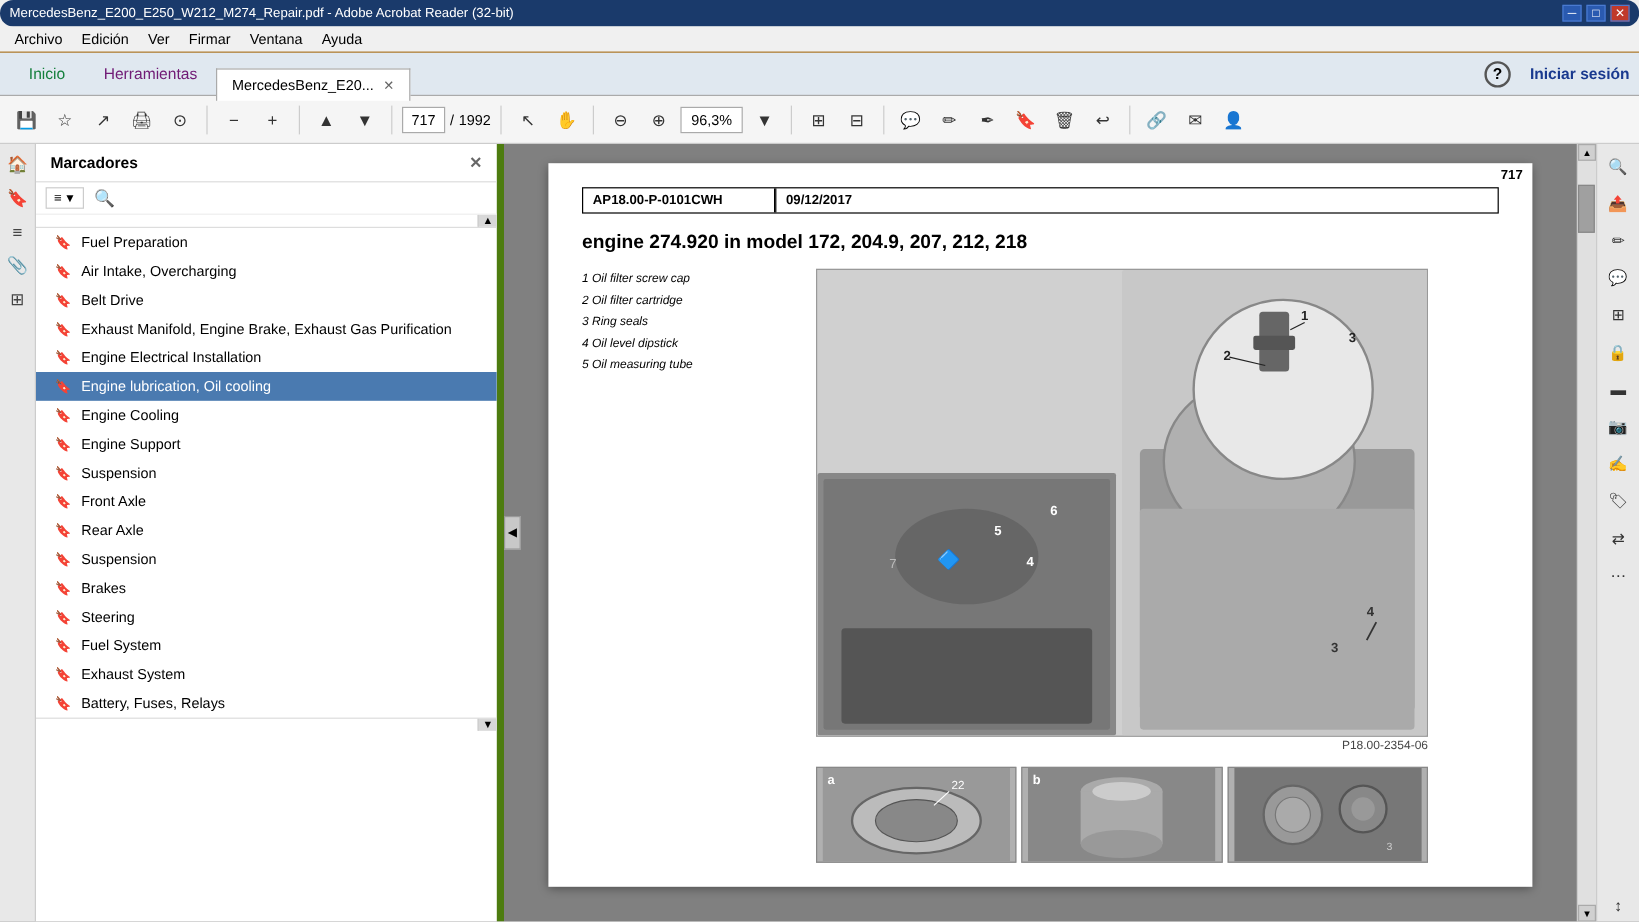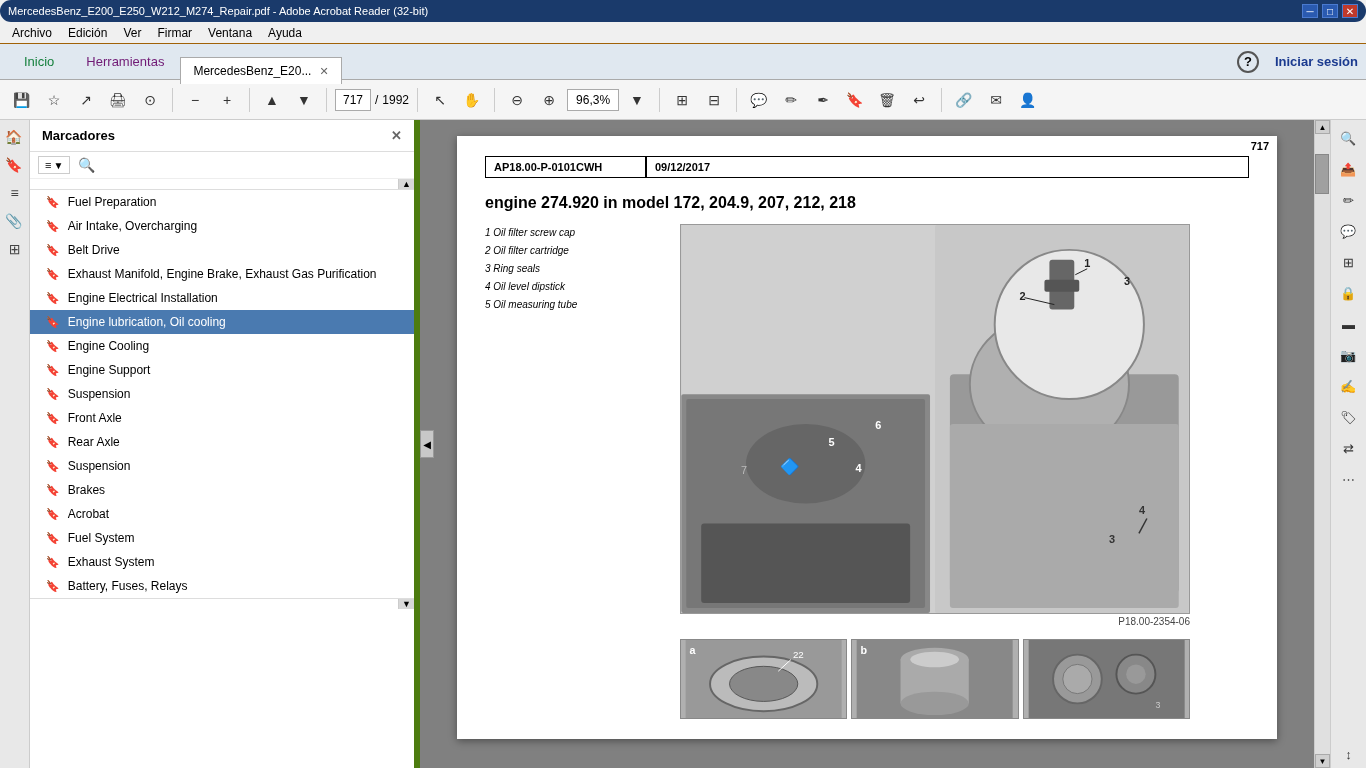--- a/index.html
+++ b/index.html
@@ -493,21 +493,21 @@
       <div class="bookmark-item">
         <span class="bookmark-icon">🔖</span>
         <span>Suspension</span>
       </div>
       <div class="bookmark-item">
         <span class="bookmark-icon">🔖</span>
         <span>Brakes</span>
       </div>
       <div class="bookmark-item">
         <span class="bookmark-icon">🔖</span>
-        <span>Acrobat</span>
+        <span>Steering</span>
       </div>
       <div class="bookmark-item">
         <span class="bookmark-icon">🔖</span>
         <span>Fuel System</span>
       </div>
       <div class="bookmark-item">
         <span class="bookmark-icon">🔖</span>
         <span>Exhaust System</span>
       </div>
       <div class="bookmark-item">

